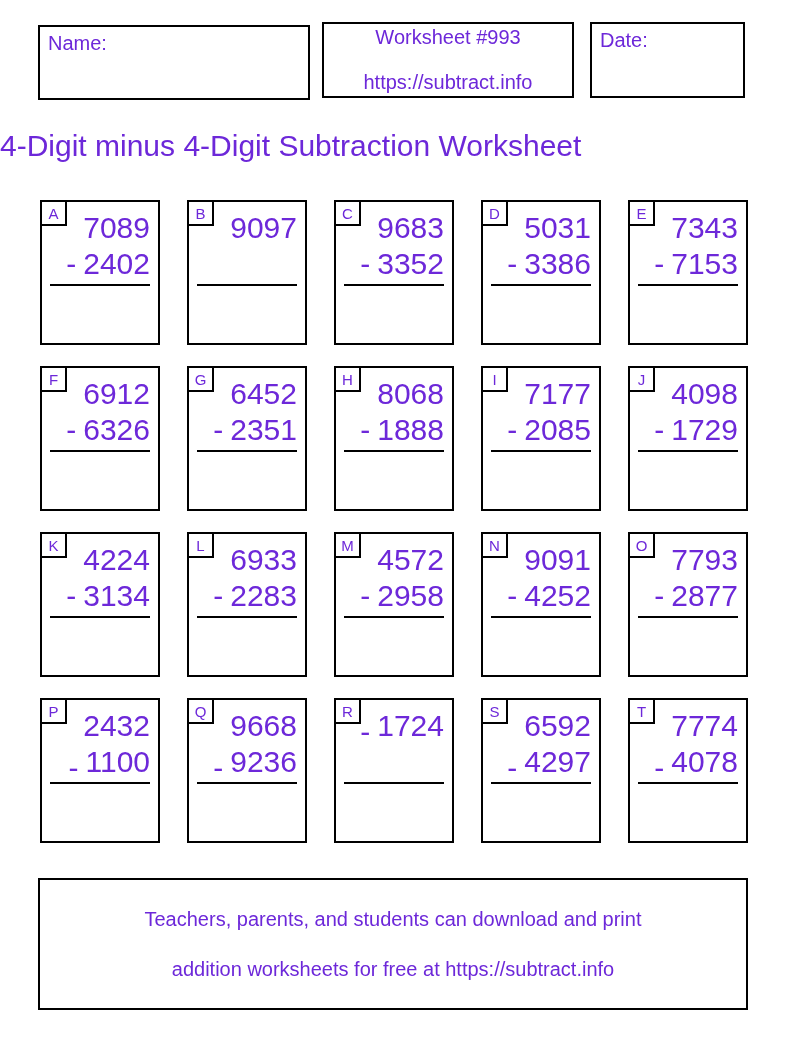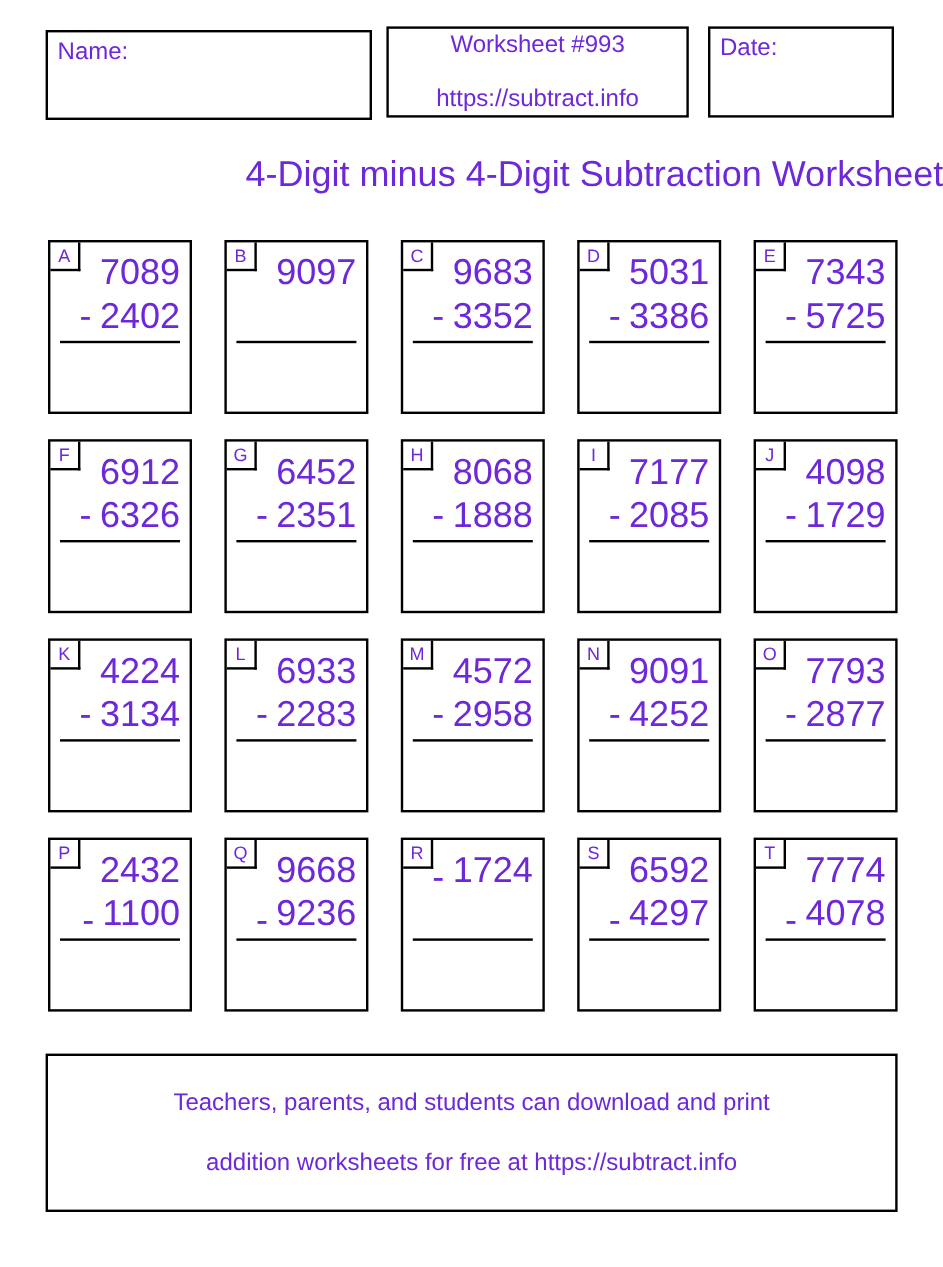--- a/index.html
+++ b/index.html
@@ -19,21 +19,21 @@
     border: 2px solid #000;
     background: #fff;
   }
   .name-box   { left: 38px;  top: 25px; width: 272px; height: 75px; padding: 5px 8px; font-size: 20px; }
   .ws-box     { left: 322px; top: 22px; width: 252px; height: 76px;
                 display: flex; flex-direction: column; justify-content: center; align-items: center;
                 gap: 22px; font-size: 20px; }
   .date-box   { left: 590px; top: 22px; width: 155px; height: 76px; padding: 5px 8px; font-size: 20px; }
   .title {
     position: absolute; top: 129px; left: 0; width: 100%;
-    text-align: right; font-size: 30px; font-weight: 400;
+    text-align: left; font-size: 30px; font-weight: 400;
   }
   .grid {
     position: absolute; left: 40px; top: 200px; width: 710px;
     display: grid;
     grid-template-columns: repeat(5, 120px);
     column-gap: 27px;
     row-gap: 21px;
   }
   .cell {
     position: relative;
@@ -138,21 +138,21 @@
     <div class="answer-line"></div>
     <div class="answer-space"></div>
   </div>
 
   <div class="cell">
     <div class="badge">
       <span>E</span>
     </div>
     <div class="nums">
       <div>7343</div>
-      <div><span class="minus">-</span><span>5725</span></div>
+      <div><span class="minus">-</span><span>7153</span></div>
     </div>
     <div class="answer-line"></div>
     <div class="answer-space"></div>
   </div>
 
   <div class="cell">
     <div class="badge">
       <span>F</span>
     </div>
     <div class="nums">

